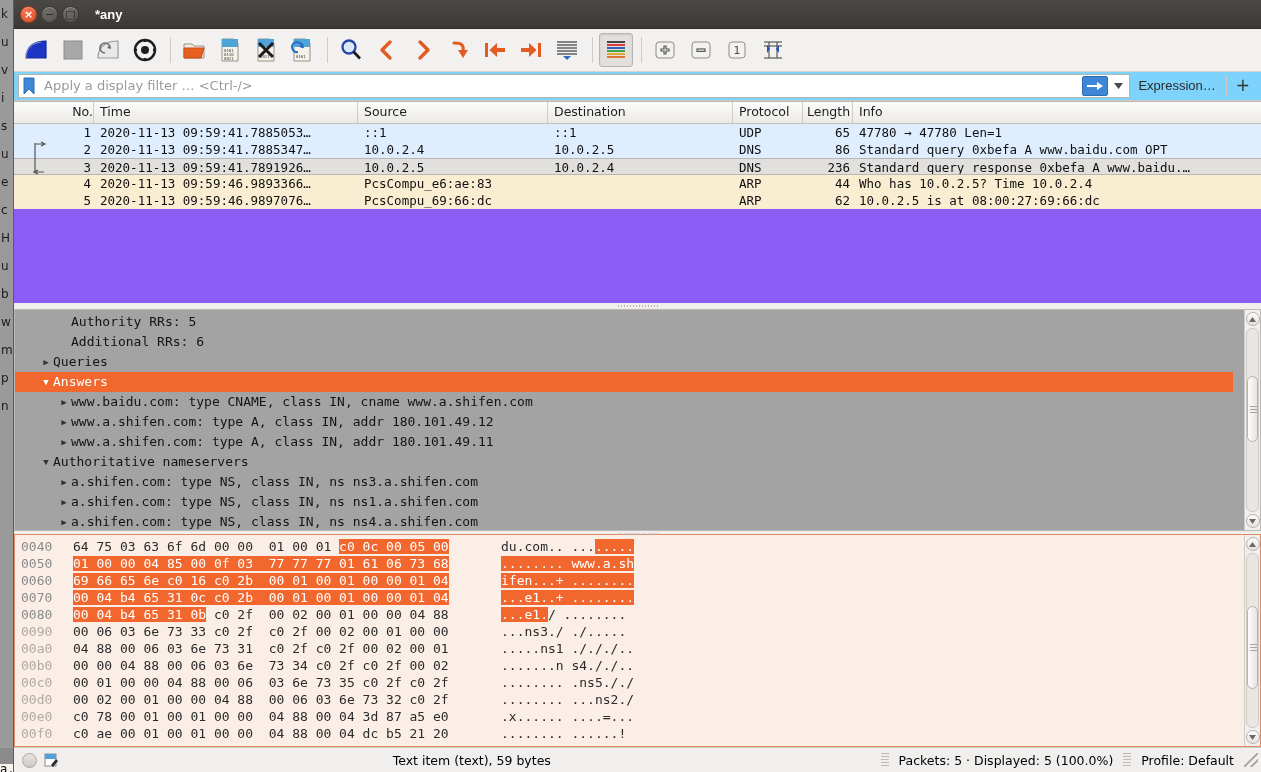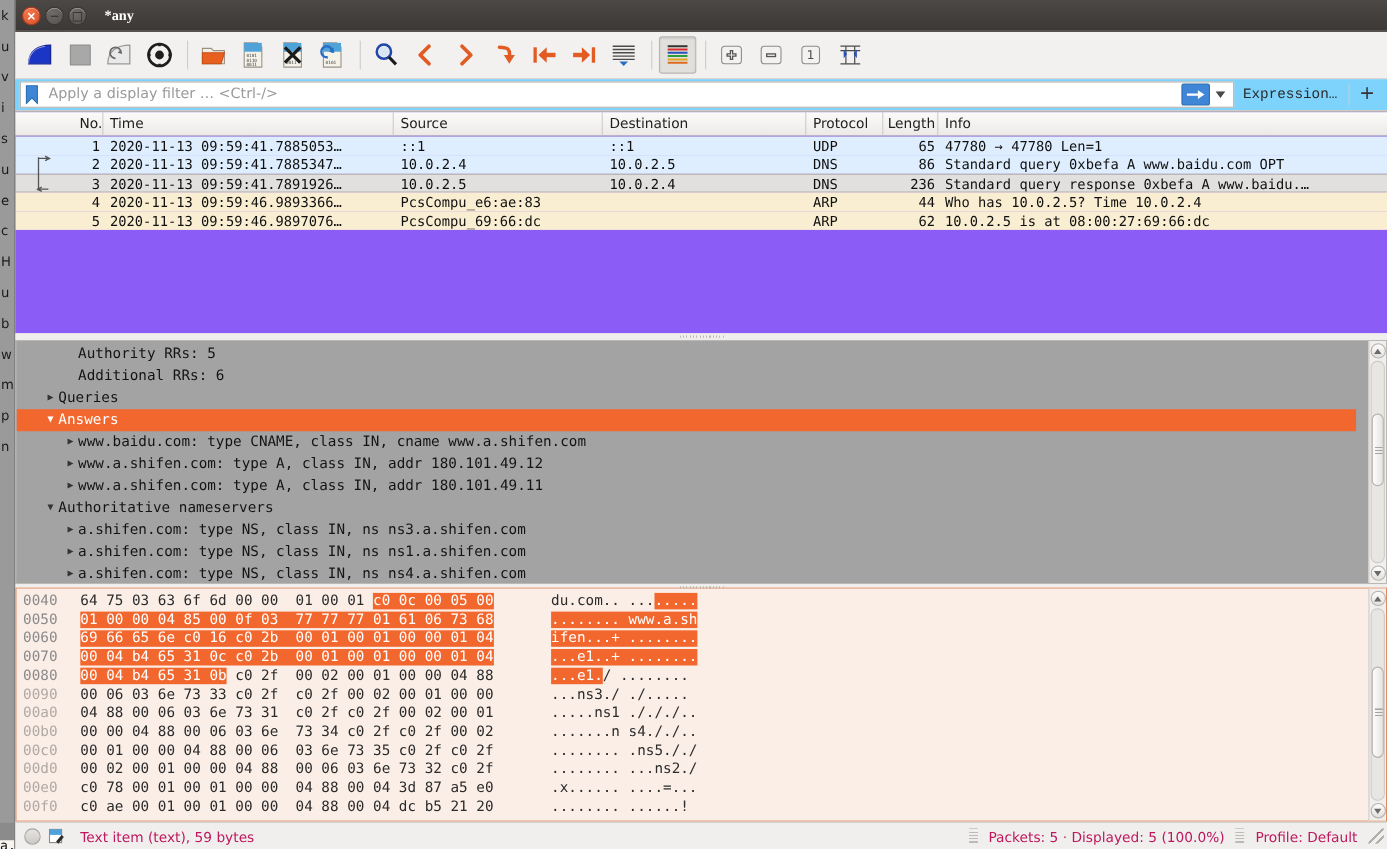--- a/index.html
+++ b/index.html
@@ -74,21 +74,21 @@
   .wbtn.max    { background: radial-gradient(circle at 35% 30%, #6e6b68, #55524f); border: 1px solid #3a3734; }
   .wbtn span {
     position: absolute; inset: 0;
     color: #2b2826; font-size: 11px; line-height: 15px; text-align: center;
     font-family: "DejaVu Sans", sans-serif;
   }
   .wbtn.close span { color: #fff; font-weight: bold; font-size: 11px; }
   .title-text {
     color: #ffffff; font-size: 13px; font-weight: bold;
     margin-left: 12px;
-    font-family: Liberation Serif, serif;
+    font-family: Liberation Sans, sans-serif;
   }
 
   
   .toolbar {
     height: 43px;
     background: #f2f1f0;
     border-bottom: 1px solid #d5d2cf;
     display: flex; align-items: center;
     padding: 0 6px;
     flex: 0 0 auto;
@@ -138,21 +138,21 @@
     border: 1px solid #2b6fb5; border-radius: 2px;
     display: flex; align-items: center; justify-content: center;
     margin-right: 2px;
   }
   .filter-drop {
     width: 16px; height: 20px;
     display: flex; align-items: center; justify-content: center;
   }
   .expr-btn {
     font-size: 13px; color: #2a2a2a; padding: 0 8px;
-    font-family: Liberation Mono, monospace;
+    font-family: Liberation Sans, sans-serif;
     white-space: nowrap;
   }
   .filt-sep { width: 1px; height: 20px; background: #cfcbc7; margin: 0 2px; }
   .plus-btn { font-size: 17px; color: #333; padding: 0 7px 2px 7px; }
 
   
   .packet-list-wrap {
     flex: 0 0 auto;
     height: 202px;
     display: flex; flex-direction: column;
@@ -283,21 +283,21 @@
   .h-asc { flex: 0 0 auto; color: #2b2b2b; padding-left: 18px; }
   .hl { background: #f2672e; color: #ffffff; }
 
   
   .statusbar {
     height: 25px; flex: 0 0 auto;
     background: #f0efee;
     border-top: 1px solid #cfccc8;
     display: flex; align-items: center;
     font-family: "DejaVu Sans", sans-serif;
-    font-size: 12.5px; color: #be185d;
+    font-size: 12.5px; color: #000000; text-align: center;
   }
   .status-left { display: flex; align-items: center; padding-left: 8px; flex: 0 0 auto; }
   .status-bulb {
     width: 15px; height: 15px; border-radius: 50%;
     background: linear-gradient(#e6e4e1,#cdcac6);
     border: 1px solid #a9a5a1; margin-right: 7px;
   }
   .status-expert { width: 15px; height: 15px; margin-right: 12px; }
   .status-mid { flex: 1 1 auto; padding-left: 2px; }
   .status-grip {

